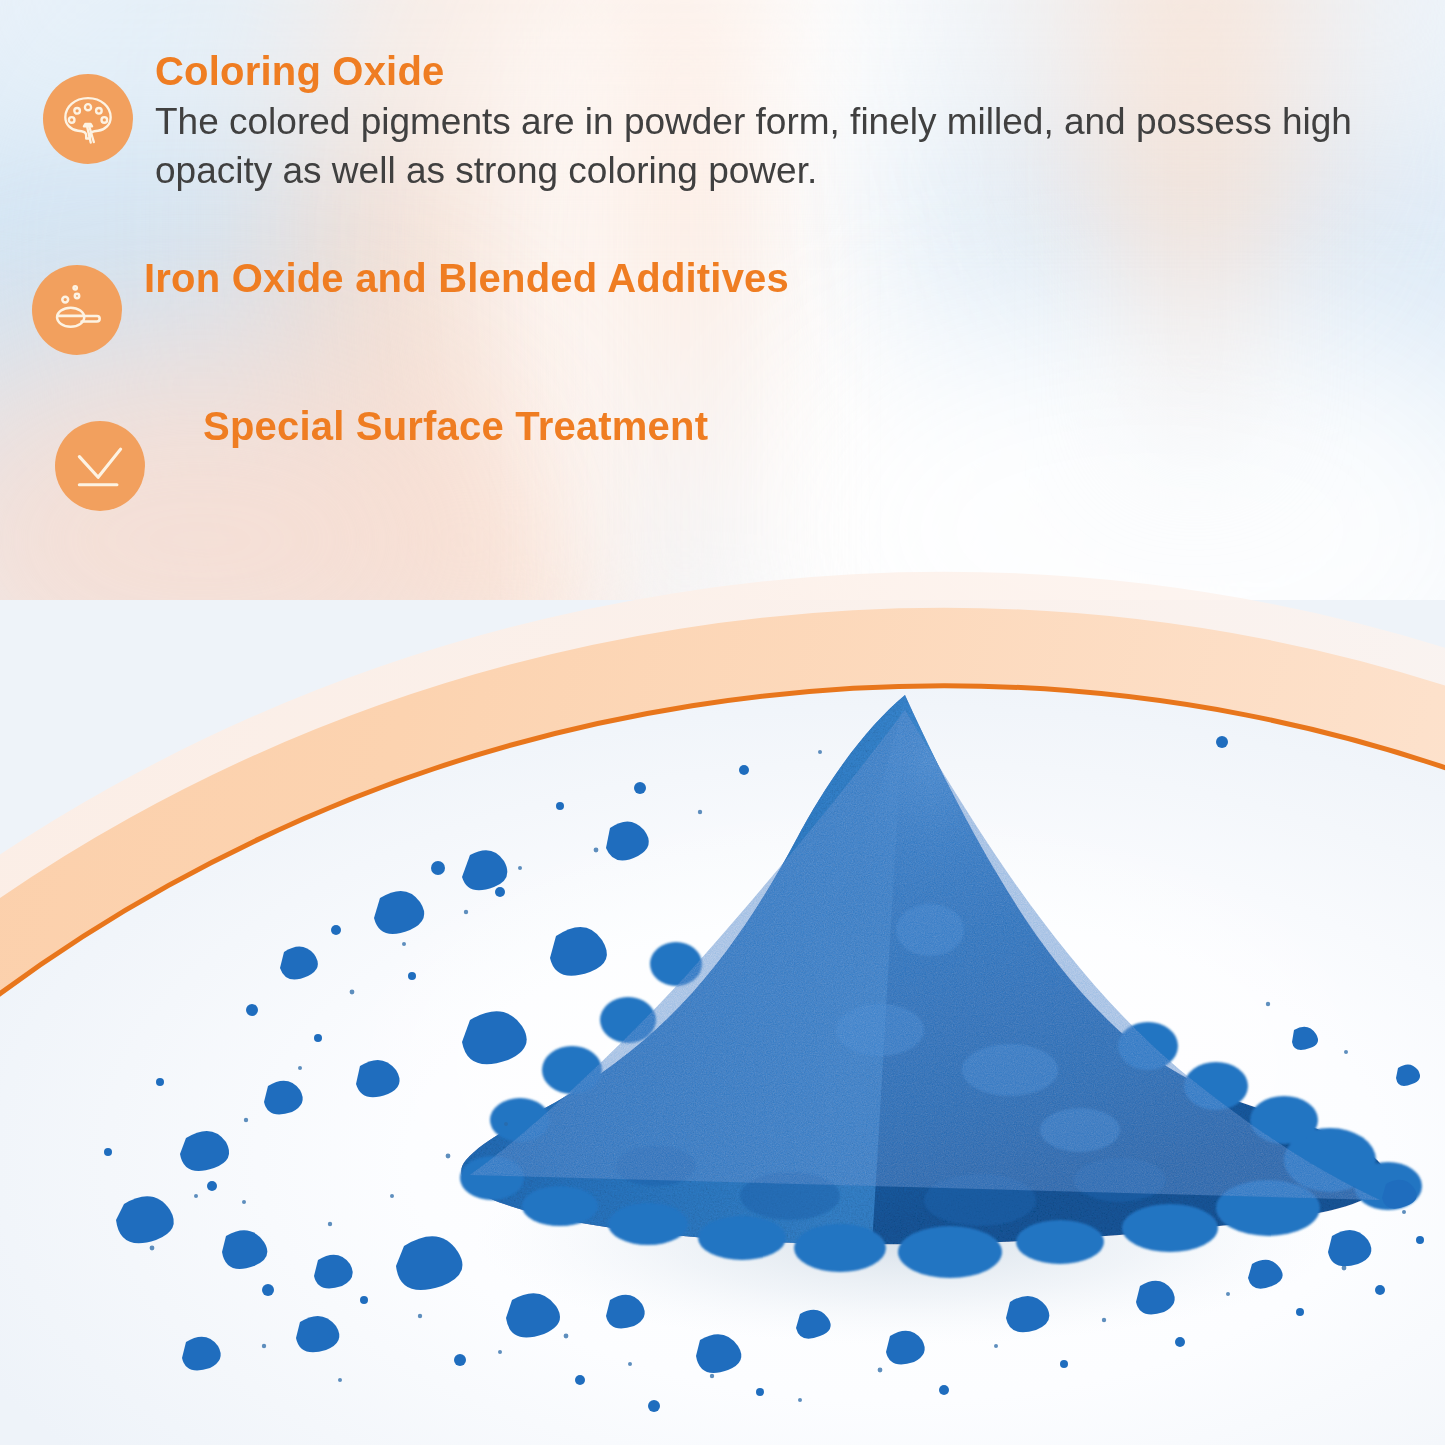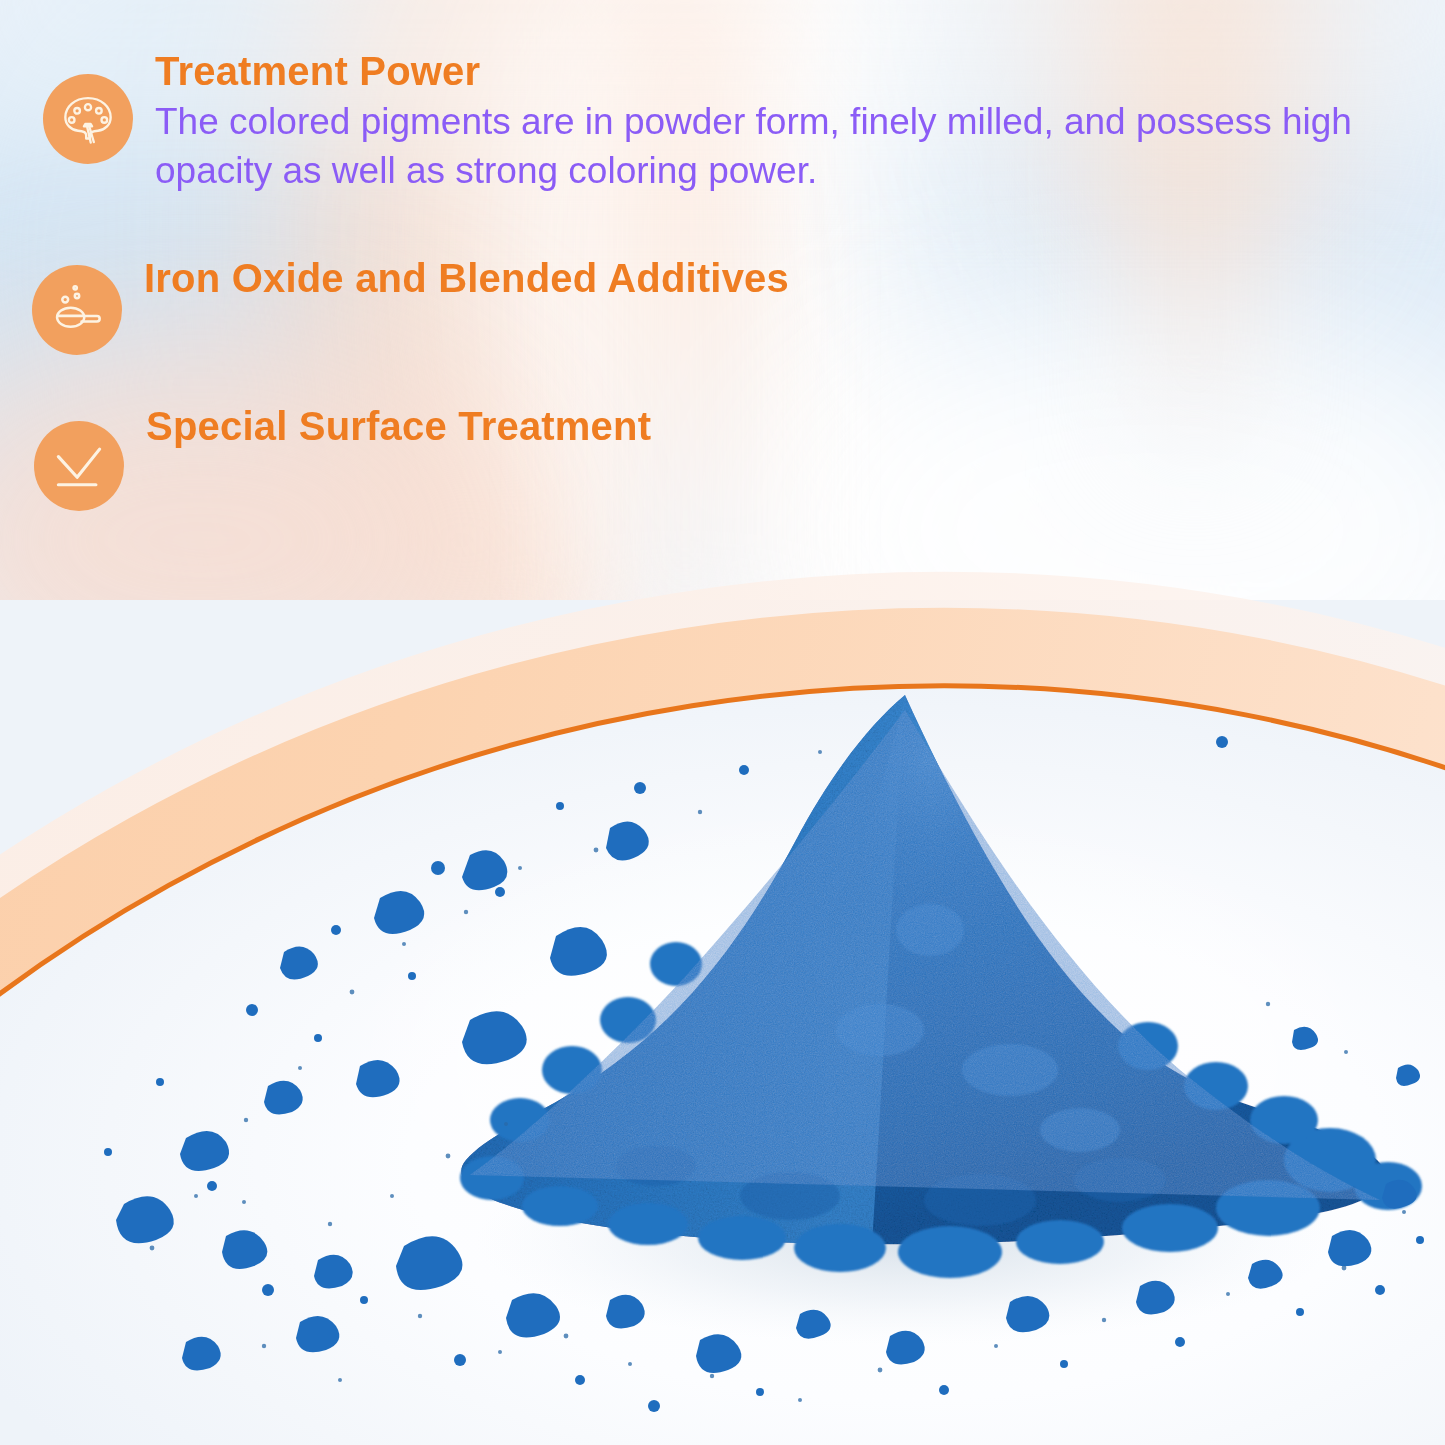--- a/index.html
+++ b/index.html
@@ -24,39 +24,39 @@
   }
 
   
   .arc-wrap{position:absolute;left:0;top:0;width:1445px;height:1445px;pointer-events:none;}
 
   
   .features{position:absolute;left:0;top:0;width:1445px;}
   .feature{position:absolute;display:flex;align-items:flex-start;}
   .f1{left:43px;top:48px;}
   .f2{left:32px;top:255px;}
-  .f3{left:34px;top:403px;}
+  .f3{left:55px;top:403px;gap:36px;}
 
   .icon-circle{
     width:90px;height:90px;border-radius:50%;
     background:#f2a05e;flex:0 0 90px;
     display:flex;align-items:center;justify-content:center;
     margin-top:26px;
   }
   .f2 .icon-circle{margin-top:10px;}
   .f3 .icon-circle{margin-top:18px;}
 
   .ftext{margin-left:22px;}
   .fhead{
     color:#ef7d22;font-size:40px;font-weight:bold;
     line-height:1.18;letter-spacing:.2px;margin:0 0 2px 0;
     white-space:nowrap;
   }
   .fbody{
-    color:#8b5cf6;font-size:37px;line-height:1.33;
+    color:#404040;font-size:37px;line-height:1.33;
     margin:0;max-width:1245px;font-weight:400;
   }
 
   
   .pile-layer{position:absolute;inset:0;}
 </style>
 </head>
 <body>
 
 <div id="stage">
@@ -349,21 +349,21 @@
             <circle cx="44" cy="23" r="3.1"></circle>
             <circle cx="14" cy="33" r="3.1"></circle>
             <circle cx="50" cy="33" r="3.1"></circle>
             <path d="M29 37.5 h6 l1.5 2.5 h-9 Z"></path>
             <path d="M31.2 41 L35 58"></path>
             <path d="M33.6 40.8 L38.4 57.4"></path>
           </g>
         </svg>
       </div>
       <div class="ftext">
-        <div class="fhead">Treatment Power</div>
+        <div class="fhead">Coloring Oxide</div>
         <div class="fbody">The colored pigments are in powder form, finely milled, and possess high opacity as well as strong coloring power.</div>
       </div>
     </div>
 
     <div class="feature f2">
       <div class="icon-circle">
         <svg width="58" height="58" viewBox="0 0 64 64">
           <g fill="none" stroke="#fdf3e3" stroke-width="2.8" stroke-linecap="round" stroke-linejoin="round">
             <ellipse cx="25" cy="40" rx="15" ry="10.5"></ellipse>
             <path d="M10.5 38.5 H40"></path>

